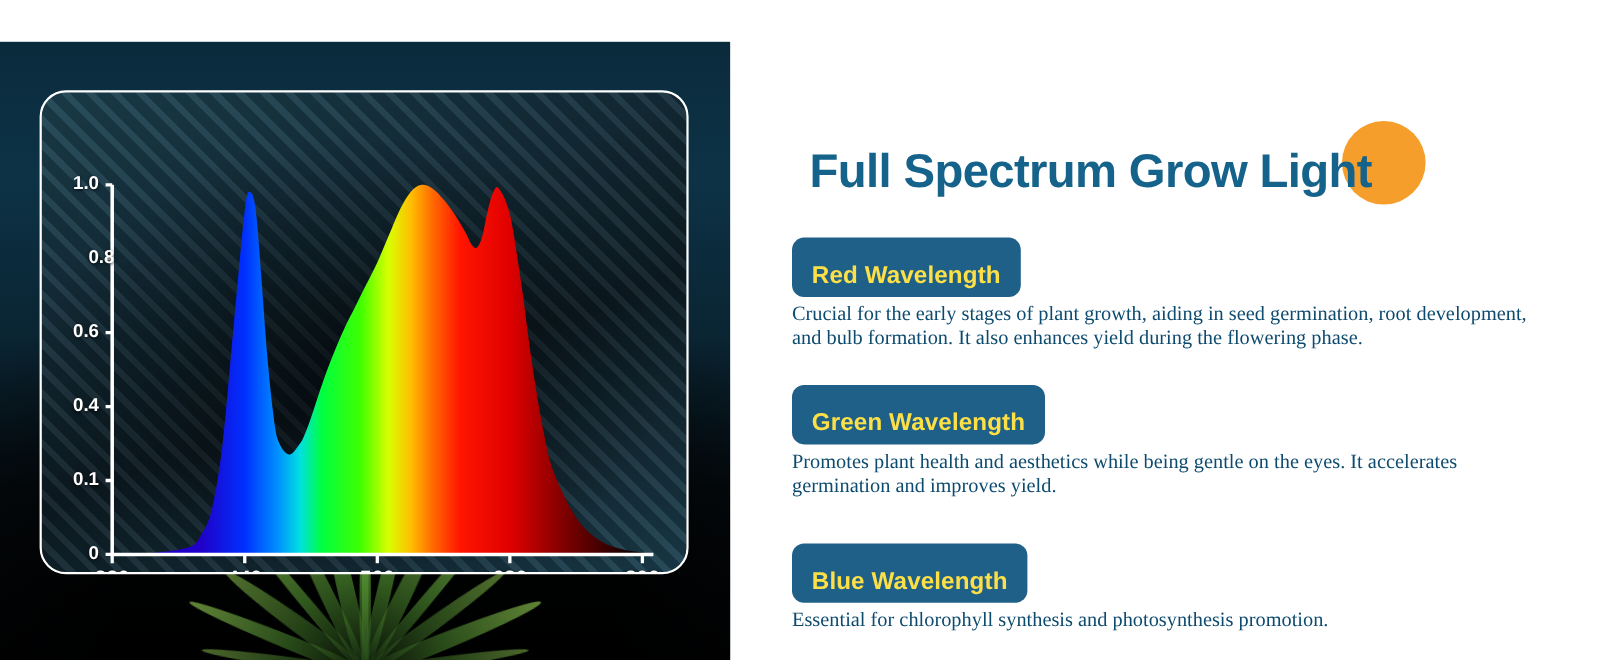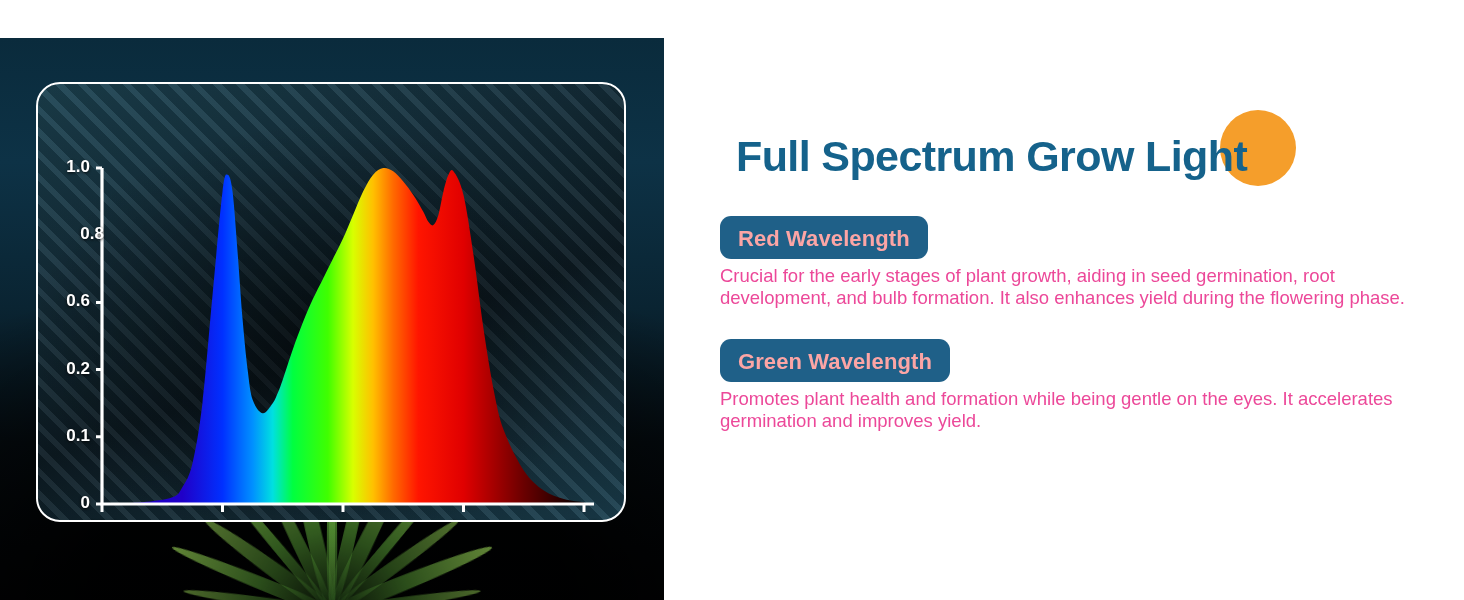--- a/index.html
+++ b/index.html
@@ -85,28 +85,28 @@
     position:relative;z-index:2;
     font-size:43px;font-weight:700;letter-spacing:-.6px;
     color:#15628B;font-family:"Liberation Sans", sans-serif;
     white-space:nowrap;line-height:1;
   }
 
   .sections{position:absolute;left:56px;top:216px;width:700px;}
   .section{margin-bottom:10px;}
   .badge{
     display:inline-block;
-    background:#1F6088;color:#fca5a5;
+    background:#1F6088;color:#fde047;
     font-size:22px;font-weight:700;letter-spacing:.1px;
-    padding:11px 18px 9px 18px;border-radius:11px;
+    padding:22px 18px 9px 18px;border-radius:11px;
     line-height:1.05;
   }
   .section-body{
-    color:#ec4899;font-size:18.5px;line-height:1.18;
-    margin-top:6px;font-family:Liberation Sans, sans-serif;
+    color:#0c4a6e;font-size:18.5px;line-height:1.18;
+    margin-top:6px;font-family:Liberation Serif, serif;
     max-width:690px;
   }
   .sec-gap-1{margin-bottom:30px;}
   .sec-gap-2{margin-bottom:40px;}
 </style>
 </head>
 <body>
 
 <div class="page">
 
@@ -159,21 +159,21 @@
             <line x1="58" y1="151.2" x2="64" y2="151.2" stroke="#ffffff" stroke-width="3"></line>
             <line x1="58" y1="84" x2="64" y2="84" stroke="#ffffff" stroke-width="3"></line>
             <line x1="64" y1="420" x2="64" y2="428" stroke="#ffffff" stroke-width="3"></line>
             <line x1="184.5" y1="420" x2="184.5" y2="428" stroke="#ffffff" stroke-width="3"></line>
             <line x1="305" y1="420" x2="305" y2="428" stroke="#ffffff" stroke-width="3"></line>
             <line x1="425.5" y1="420" x2="425.5" y2="428" stroke="#ffffff" stroke-width="3"></line>
             <line x1="546" y1="420" x2="546" y2="428" stroke="#ffffff" stroke-width="3"></line>
           </svg>
       <div class="ytick-label" style="left: 0px; width: 52px; top: 409px;">0</div>
           <div class="ytick-label" style="left: 0px; width: 52px; top: 341.8px;">0.1</div>
-          <div class="ytick-label" style="left: 0px; width: 52px; top: 274.6px;">0.2</div>
+          <div class="ytick-label" style="left: 0px; width: 52px; top: 274.6px;">0.4</div>
           <div class="ytick-label" style="left: 0px; width: 52px; top: 207.4px;">0.6</div>
           <div class="ytick-label" style="left: 14px; width: 52px; top: 140.2px;">0.8</div>
           <div class="ytick-label" style="left: 0px; width: 52px; top: 73px;">1.0</div>
           <div class="xtick-label" style="left: 24px; width: 80px; top: 432px;">320</div>
           <div class="xtick-label" style="left: 144.5px; width: 80px; top: 432px;">440</div>
           <div class="xtick-label" style="left: 265px; width: 80px; top: 432px;">560</div>
           <div class="xtick-label" style="left: 385.5px; width: 80px; top: 432px;">680</div>
           <div class="xtick-label" style="left: 506px; width: 80px; top: 432px;">800</div>
         </div>
     </div>
@@ -188,19 +188,23 @@
 
     <div class="sections">
 
       <div class="section sec-gap-1">
         <div class="badge">Red Wavelength</div>
         <div class="section-body">Crucial for the early stages of plant growth, aiding in seed germination, root development, and bulb formation. It also enhances yield during the flowering phase.</div>
       </div>
 
       <div class="section sec-gap-2">
         <div class="badge">Green Wavelength</div>
-        <div class="section-body">Promotes plant health and formation while being gentle on the eyes. It accelerates germination and improves yield.</div>
-      </div>
-
+        <div class="section-body">Promotes plant health and aesthetics while being gentle on the eyes. It accelerates germination and improves yield.</div>
+      </div>
+
+      <div class="section">
+        <div class="badge">Blue Wavelength</div>
+        <div class="section-body">Essential for chlorophyll synthesis and photosynthesis promotion.</div>
+      </div>
 
     </div>
   </div>
 </div>
 
 </body></html>

